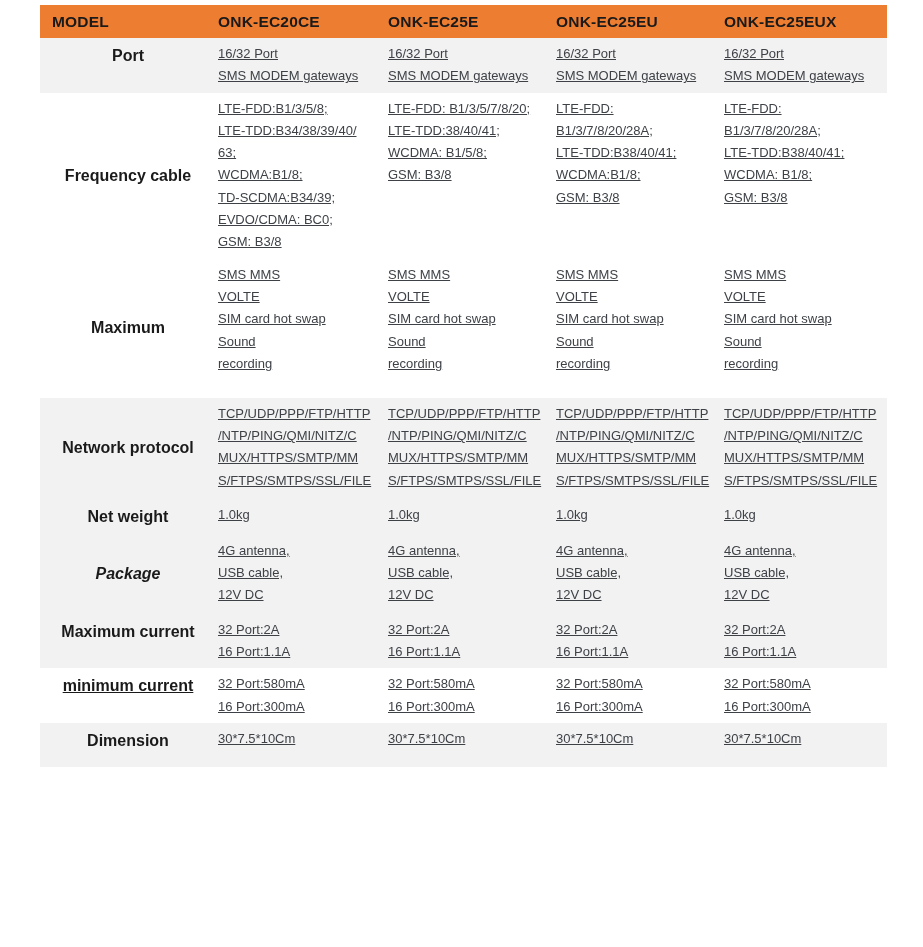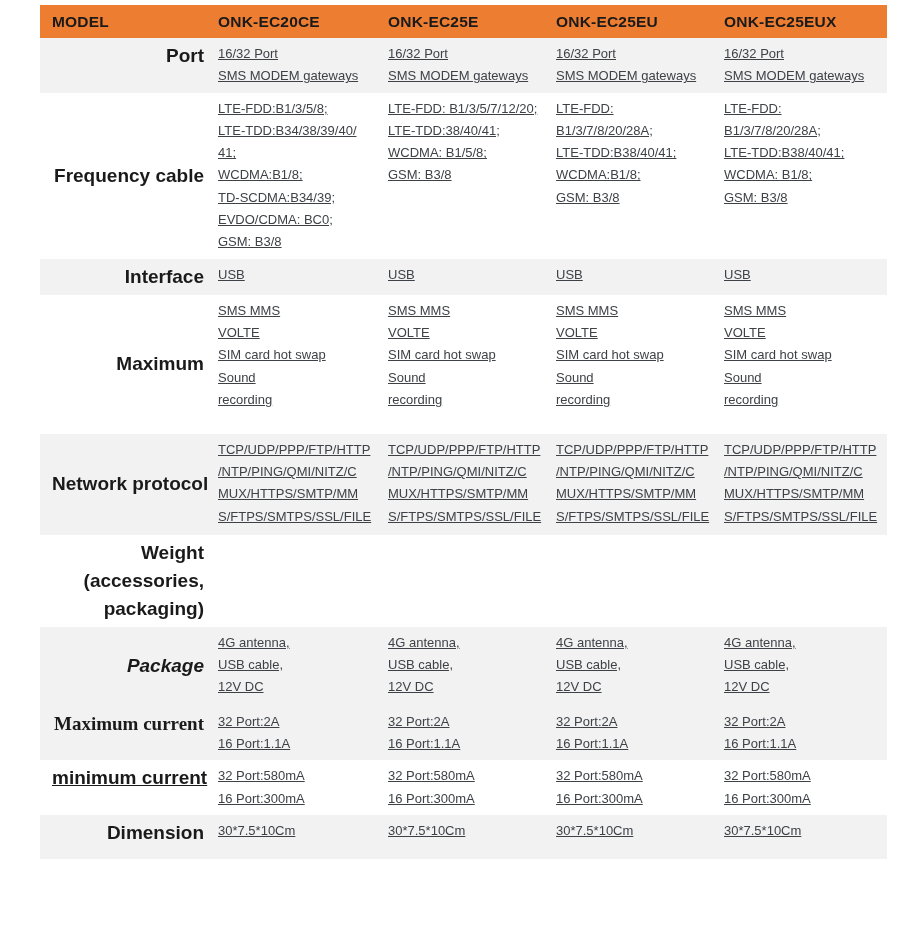--- a/index.html
+++ b/index.html
@@ -41,22 +41,22 @@
     letter-spacing: 0.2px;
     white-space: nowrap;
     overflow: hidden;
   }
   table.spec thead th.model-col {
     padding-left: 12px;
   }
   tbody tr.shaded { background: var(--shaded-bg); }
   tbody tr.plain  { background: var(--plain-bg); }
   tbody th.row-label {
-    text-align: right;
-    font-size: 19px;
+    text-align: center;
+    font-size: 16px;
     font-weight: bold;
     color: var(--label-text);
     padding: 4px 6px 4px 12px;
     line-height: 28px;
     white-space: nowrap;
     overflow: hidden;
   }
   tbody td.spec-cell {
     font-size: 13px;
     color: var(--value-text);
@@ -112,64 +112,47 @@
             <div class="line">SMS MODEM gateways</div>
           </td>
         </tr>
         <tr class="plain" style="height: 165px;">
           <th class="row-label" style="vertical-align: middle;">
             <div class="line">Frequency cable</div>
           </th>
           <td class="spec-cell">
             <div class="line">LTE-FDD:B1/3/5/8;</div>
             <div class="line">LTE-TDD:B34/38/39/40/</div>
-            <div class="line">41;</div>
+            <div class="line">63;</div>
             <div class="line">WCDMA:B1/8;</div>
             <div class="line">TD-SCDMA:B34/39;</div>
             <div class="line">EVDO/CDMA: BC0;</div>
             <div class="line">GSM: B3/8</div>
           </td>
           <td class="spec-cell">
-            <div class="line">LTE-FDD: B1/3/5/7/12/20;</div>
+            <div class="line">LTE-FDD: B1/3/5/7/8/20;</div>
             <div class="line">LTE-TDD:38/40/41;</div>
             <div class="line">WCDMA: B1/5/8;</div>
             <div class="line">GSM: B3/8</div>
           </td>
           <td class="spec-cell">
             <div class="line">LTE-FDD:</div>
             <div class="line">B1/3/7/8/20/28A;</div>
             <div class="line">LTE-TDD:B38/40/41;</div>
             <div class="line">WCDMA:B1/8;</div>
             <div class="line">GSM: B3/8</div>
           </td>
           <td class="spec-cell">
             <div class="line">LTE-FDD:</div>
             <div class="line">B1/3/7/8/20/28A;</div>
             <div class="line">LTE-TDD:B38/40/41;</div>
             <div class="line">WCDMA: B1/8;</div>
             <div class="line">GSM: B3/8</div>
           </td>
         </tr>
-        <tr class="shaded" style="height: 27px;">
-          <th class="row-label" style="vertical-align: top;">
-            <div class="line">Interface</div>
-          </th>
-          <td class="spec-cell">
-            <div class="line">USB</div>
-          </td>
-          <td class="spec-cell">
-            <div class="line">USB</div>
-          </td>
-          <td class="spec-cell">
-            <div class="line">USB</div>
-          </td>
-          <td class="spec-cell">
-            <div class="line">USB</div>
-          </td>
-        </tr>
         <tr class="plain" style="height: 139px;">
           <th class="row-label" style="vertical-align: middle;">
             <div class="line">Maximum</div>
           </th>
           <td class="spec-cell">
             <div class="line">SMS MMS</div>
             <div class="line">VOLTE</div>
             <div class="line">SIM card hot swap</div>
             <div class="line">Sound</div>
             <div class="line">recording</div>
@@ -218,30 +201,36 @@
             <div class="line">MUX/HTTPS/SMTP/MM</div>
             <div class="line">S/FTPS/SMTPS/SSL/FILE</div>
           </td>
           <td class="spec-cell">
             <div class="line">TCP/UDP/PPP/FTP/HTTP</div>
             <div class="line">/NTP/PING/QMI/NITZ/C</div>
             <div class="line">MUX/HTTPS/SMTP/MM</div>
             <div class="line">S/FTPS/SMTPS/SSL/FILE</div>
           </td>
         </tr>
-        <tr class="plain" style="height: 83px;">
+        <tr class="shaded" style="height: 31px;">
           <th class="row-label" style="vertical-align: top;">
-            <div class="line">Weight</div>
-            <div class="line">(accessories,</div>
-            <div class="line">packaging)</div>
-          </th>
-          <td class="spec-cell"></td>
-          <td class="spec-cell"></td>
-          <td class="spec-cell"></td>
-          <td class="spec-cell"></td>
+            <div class="line">Net weight</div>
+          </th>
+          <td class="spec-cell">
+            <div class="line">1.0kg</div>
+          </td>
+          <td class="spec-cell">
+            <div class="line">1.0kg</div>
+          </td>
+          <td class="spec-cell">
+            <div class="line">1.0kg</div>
+          </td>
+          <td class="spec-cell">
+            <div class="line">1.0kg</div>
+          </td>
         </tr>
         <tr class="shaded" style="height: 79px;">
           <th class="row-label" style="vertical-align: middle; font-style: italic;">
             <div class="line">Package</div>
           </th>
           <td class="spec-cell">
             <div class="line">4G antenna,</div>
             <div class="line">USB cable,</div>
             <div class="line">12V DC</div>
           </td>
@@ -255,21 +244,21 @@
             <div class="line">USB cable,</div>
             <div class="line">12V DC</div>
           </td>
           <td class="spec-cell">
             <div class="line">4G antenna,</div>
             <div class="line">USB cable,</div>
             <div class="line">12V DC</div>
           </td>
         </tr>
         <tr class="shaded" style="height: 49px;">
-          <th class="row-label" style="vertical-align: top; font-family: Liberation Serif, serif;">
+          <th class="row-label" style="vertical-align: top;">
             <div class="line">Maximum current</div>
           </th>
           <td class="spec-cell">
             <div class="line">32 Port:2A</div>
             <div class="line">16 Port:1.1A</div>
           </td>
           <td class="spec-cell">
             <div class="line">32 Port:2A</div>
             <div class="line">16 Port:1.1A</div>
           </td>

